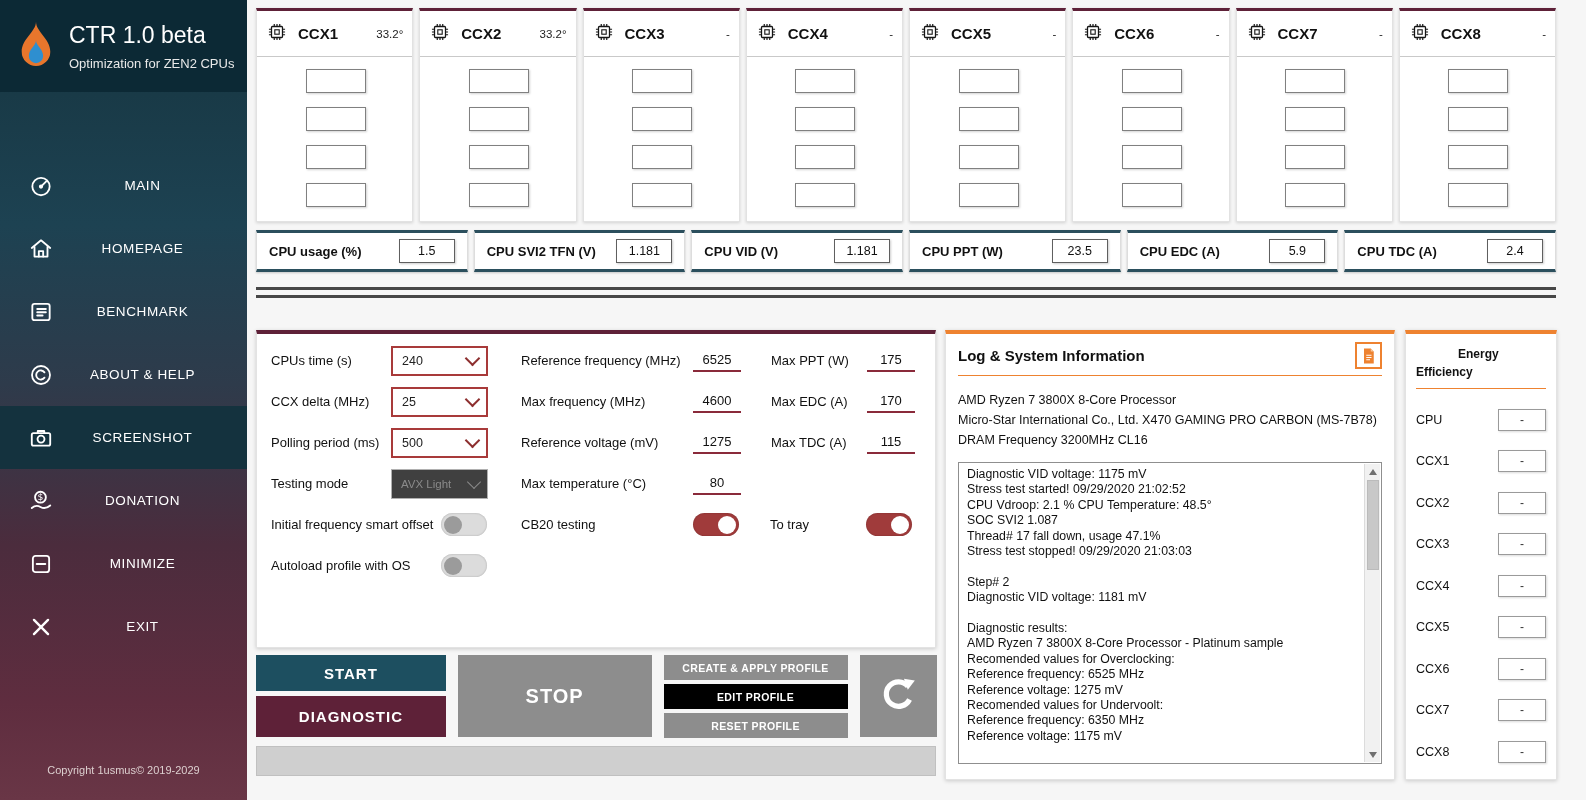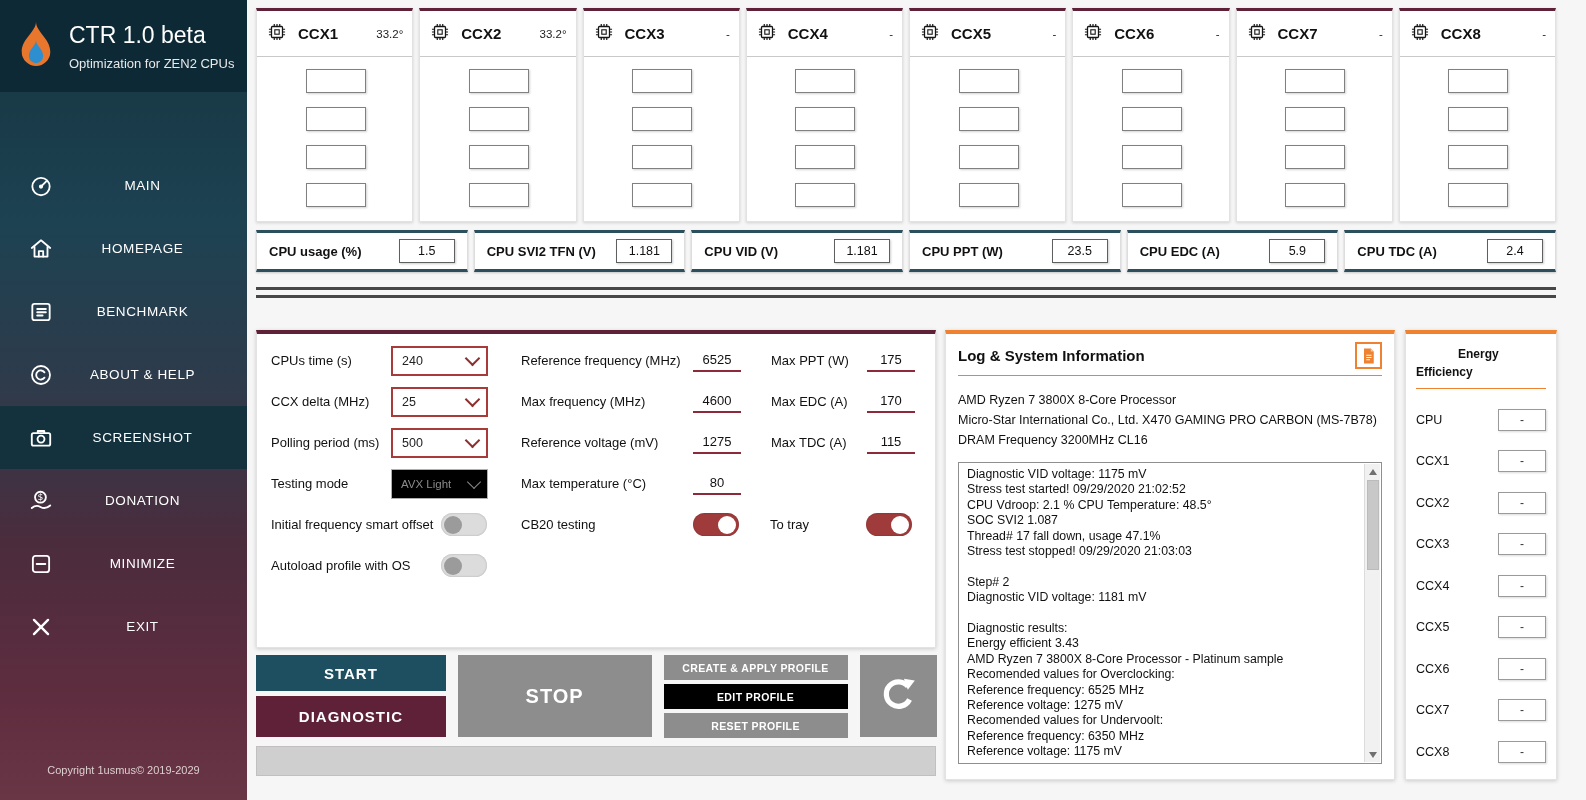--- a/index.html
+++ b/index.html
@@ -60,21 +60,21 @@
   .sp2{width:30px;}
   .sl5{width:96px;font-size:13px;}
   .sl5a{width:170px;font-size:13px;}
   .tg-m1{margin-left:34px;}
   .tg-m2{margin-left:31px;}
   .dd{width:97px;height:30px;border:2px solid #a83a3a;background:#fff;display:flex;align-items:center;
     justify-content:space-between;padding:0 8px 0 9px;box-sizing:border-box;cursor:pointer;}
   .dd-val{font-size:12.5px;color:#222;}
   .dd-chev{width:9px;height:9px;border-right:2px solid #8d2f2f;border-bottom:2px solid #8d2f2f;
     transform:rotate(45deg);margin-top:-4px;}
-  .dd.disabled{border:1px solid #b0b0b0;background:#000000;}
+  .dd.disabled{border:1px solid #b0b0b0;background:#404040;}
   .dd.disabled .dd-val{color:#8a8a8a;font-size:11.5px;}
   .dd.disabled .dd-chev{border-color:#8a8a8a;border-width:1.5px;}
   .uline{width:48px;border:0;border-bottom:2px solid #8a2a3a;text-align:center;font-size:13px;
     font-family:inherit;padding:2px 0 3px;background:transparent;outline:none;color:#111;}
   .toggle{width:46px;height:23px;border-radius:12px;background:#dcdcdc;position:relative;cursor:pointer;
     flex:0 0 auto;box-shadow:inset 0 0 2px rgba(0,0,0,.25);}
   .toggle .knob{position:absolute;left:3px;top:2.5px;width:18px;height:18px;border-radius:50%;background:#9b9b9b;}
   .toggle.on{background:#a03b3b;}
   .toggle.on .knob{left:25px;background:#fff;}
   
@@ -679,21 +679,20 @@
           <div class="log-line">Stress test started!  09/29/2020 21:02:52</div>
           <div class="log-line">CPU Vdroop: 2.1 %  CPU Temperature: 48.5°</div>
           <div class="log-line">SOC SVI2 1.087</div>
           <div class="log-line">Thread# 17 fall down, usage 47.1%</div>
           <div class="log-line">Stress test stopped!  09/29/2020 21:03:03</div>
           <div class="log-line"></div>
           <div class="log-line">Step# 2</div>
           <div class="log-line">Diagnostic VID voltage: 1181 mV</div>
           <div class="log-line"></div>
           <div class="log-line">Diagnostic results:</div>
-          <div class="log-line">Energy efficient 3.43</div>
           <div class="log-line">AMD Ryzen 7 3800X 8-Core Processor - Platinum sample</div>
           <div class="log-line">Recomended values for Overclocking:</div>
           <div class="log-line">Reference frequency: 6525 MHz</div>
           <div class="log-line">Reference voltage: 1275 mV</div>
           <div class="log-line">Recomended values for Undervoolt:</div>
           <div class="log-line">Reference frequency: 6350 MHz</div>
           <div class="log-line">Reference voltage: 1175 mV</div>
         </div>
       <div class="sbar">
         <div class="sarrow up">

